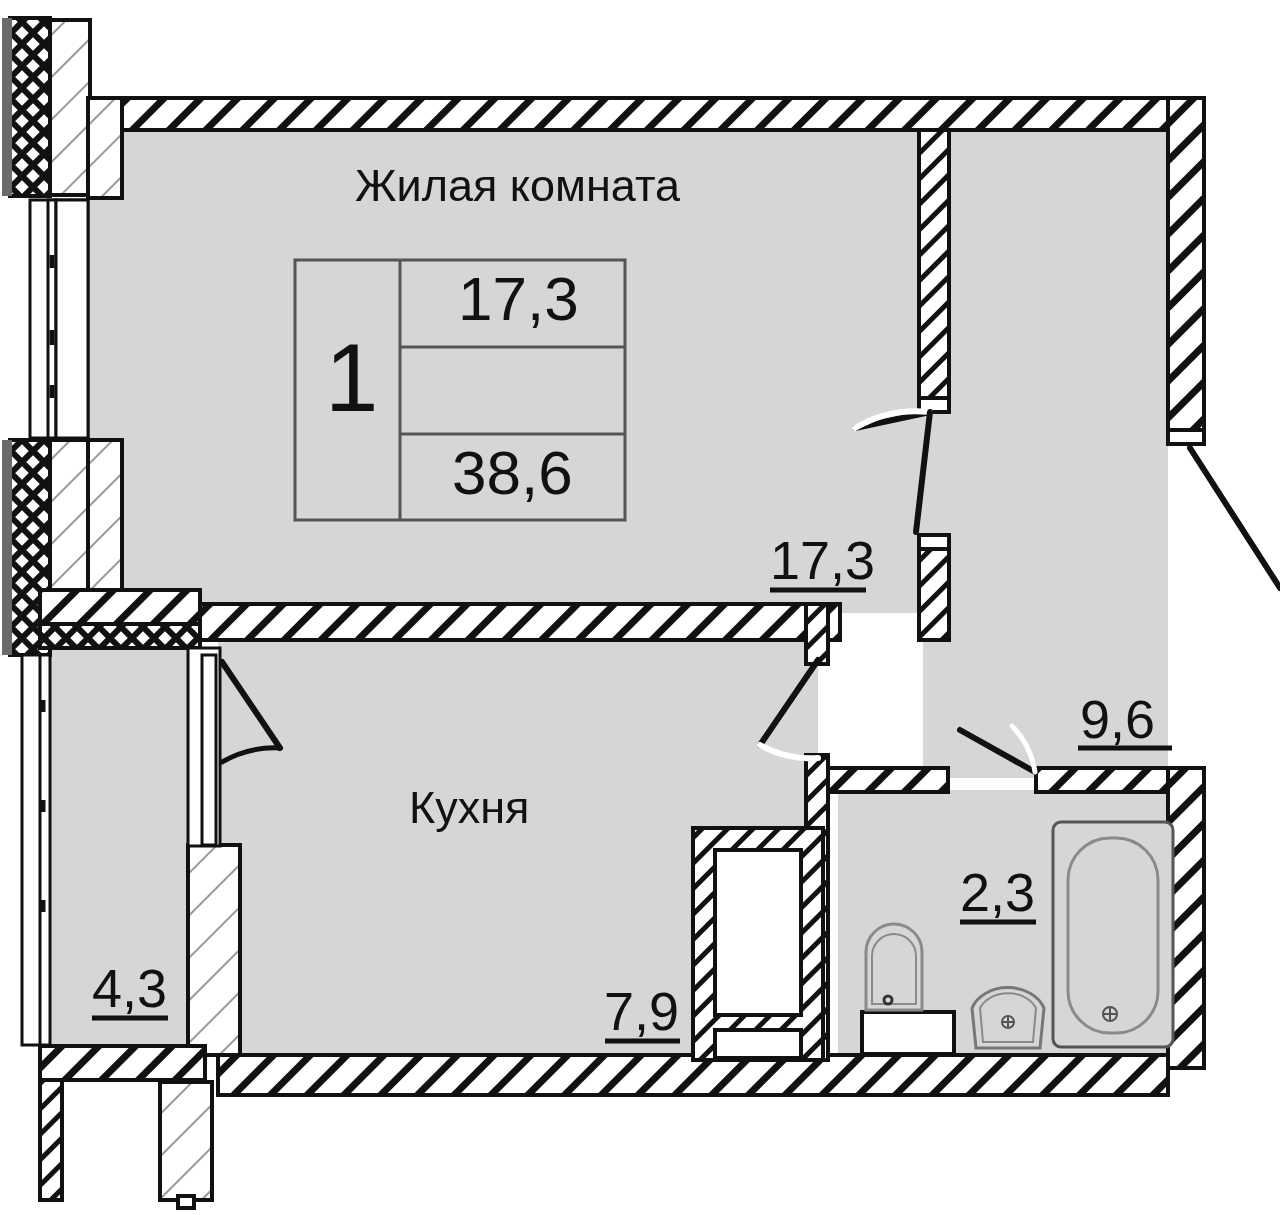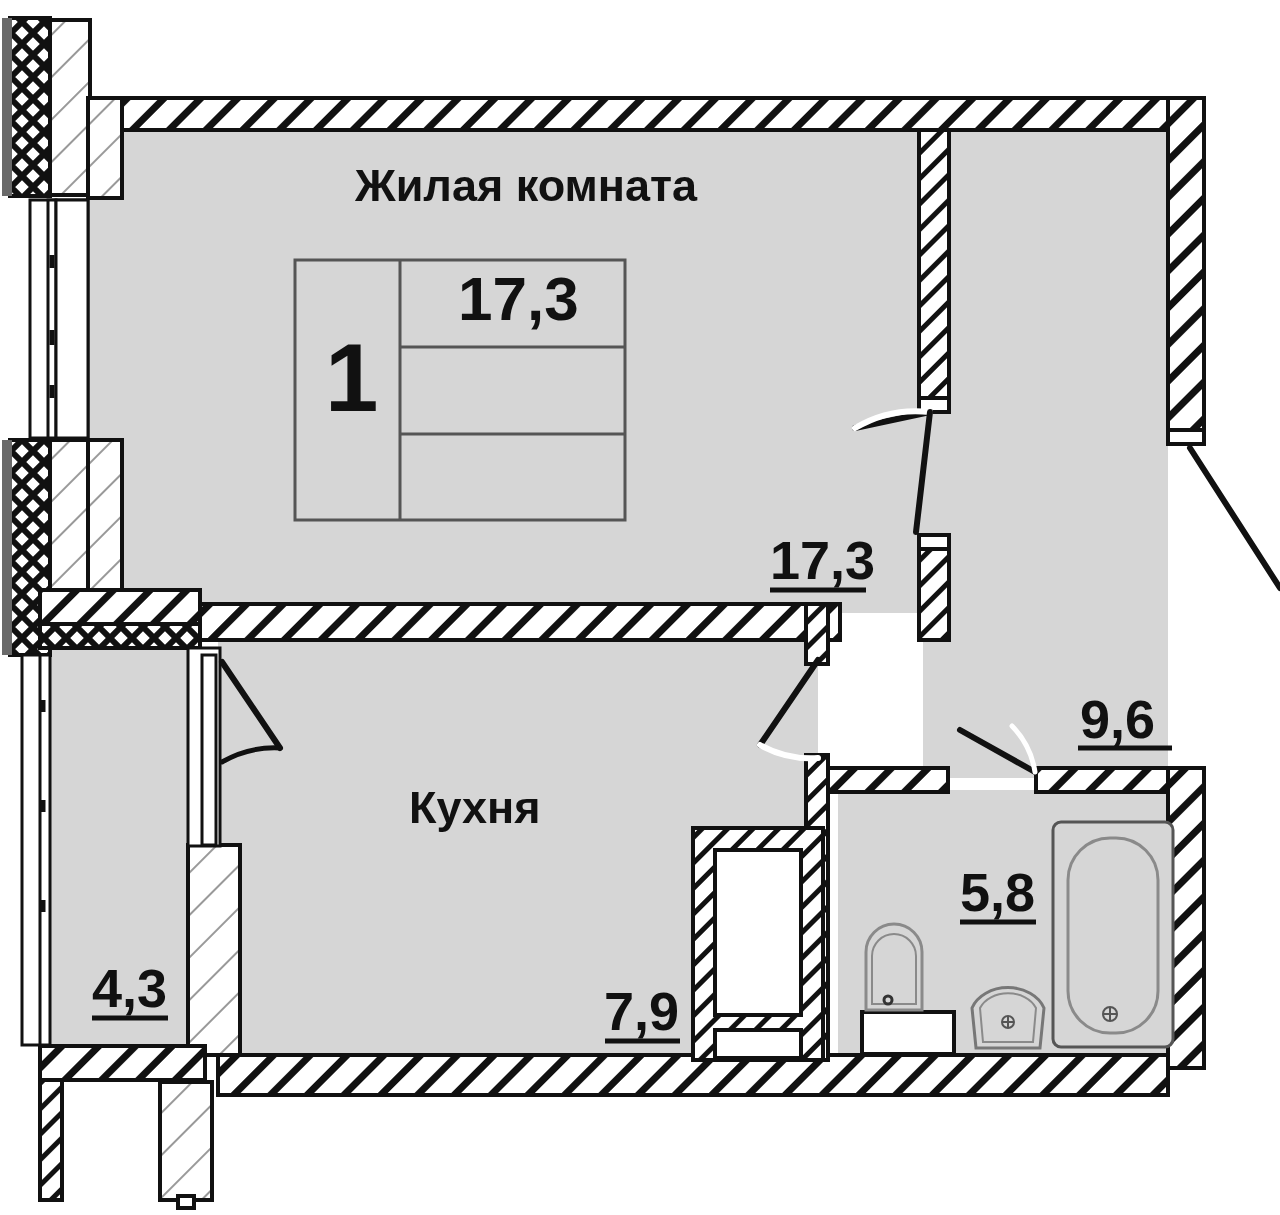--- a/index.html
+++ b/index.html
@@ -11,21 +11,20 @@
     width: 1280px;
     height: 1215px;
     font-family: "Liberation Sans", sans-serif;
     overflow: hidden;
   }
   #plan-root {
     position: relative;
     width: 1280px;
     height: 1215px;
     background: #ffffff;
-    font-weight: bold;
   }
   #plan-svg {
     position: absolute;
     left: 0;
     top: 0;
     width: 1280px;
     height: 1215px;
   }
   .lbl {
     position: absolute;
@@ -227,23 +226,24 @@
 
   <div class="lbl area-num" style="left:770px; top:533px;">17,3</div>
 
 
   <div class="lbl area-num" style="left:1080px; top:692px;">9,6</div>
 
   <div class="lbl room-name" style="left:409px; top:785px;">Кухня</div>
 
   <div class="lbl area-num" style="left:604px; top:984px;">7,9</div>
 
-  <div class="lbl area-num" style="left:960px; top:865px;">5,8</div>
+  <div class="lbl area-num" style="left:960px; top:865px;">2,3</div>
 
   <div class="lbl area-num" style="left:92px; top:961px;">4,3</div>
 
   <div class="lbl tbl-big" style="left:325px; top:330px;">1</div>
 
   <div class="lbl tbl-num" style="left:458px; top:268px;">17,3</div>
 
 
+  <div class="lbl tbl-num" style="left:452px; top:442px;">38,6</div>
 
 </div>
 
 </body></html>

